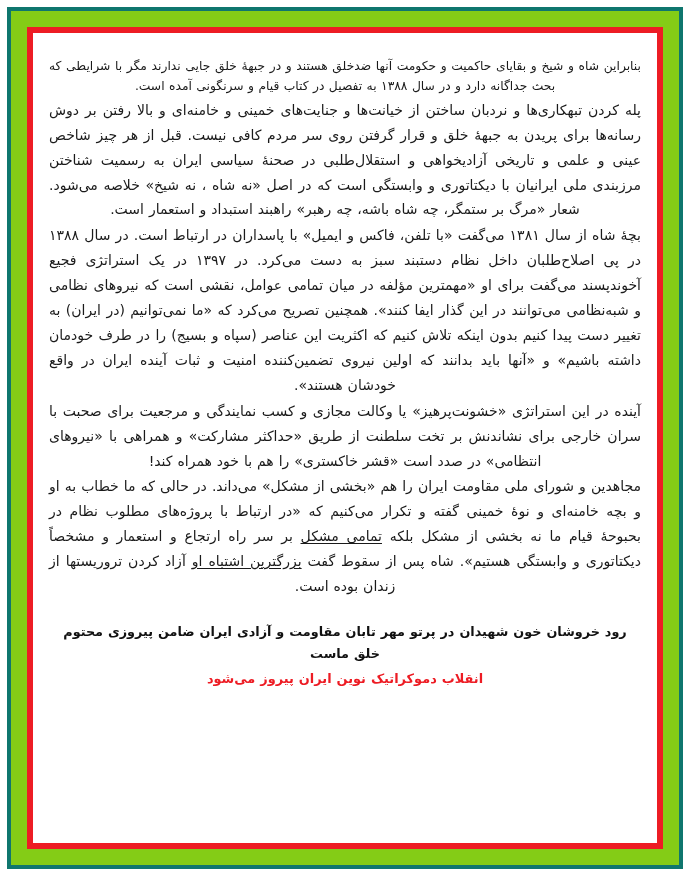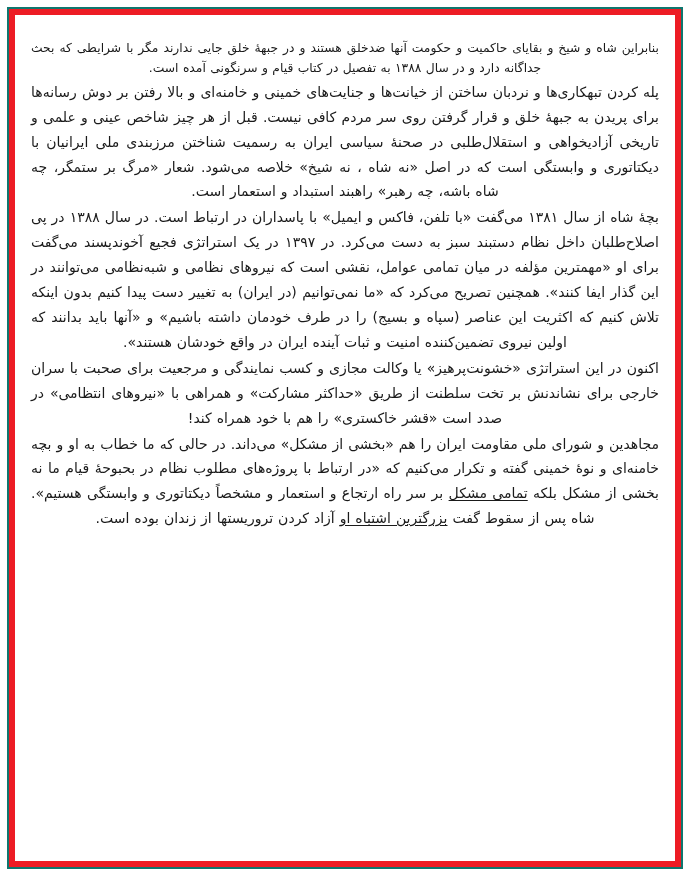--- a/index.html
+++ b/index.html
@@ -19,23 +19,23 @@
     box-sizing: border-box;
     width: 690px;
     height: 876px;
     padding: 7px;
     background: #ffffff;
   }
   #outer-border {
     box-sizing: border-box;
     width: 100%;
     height: 100%;
-    border: 2px solid #0f766e;
-    background: #8b5cf6;
-    padding: 0;
+    border: 4px solid #0f766e;
+    background: #84cc16;
+    padding: 16px;
   }
   #inner-border {
     box-sizing: border-box;
     width: 100%;
     height: 100%;
     border: 6px solid #ed1c24;
     background: #ffffff;
     padding: 0;
   }
   #content {
@@ -114,23 +114,27 @@
     <div id="inner-border">
       <div id="content">
 
         <p class="body-normal">بنابراین شاه و شیخ و بقایای حاکمیت و حکومت آنها ضدخلق هستند و در جبهۀ خلق جایی ندارند مگر با شرایطی که بحث جداگانه دارد و در سال ۱۳۸۸ به تفصیل در کتاب قیام و سرنگونی آمده است.</p>
 
 
         <p class="justify-tight">پله کردن تبهکاری‌ها و نردبان ساختن از خیانت‌ها و جنایت‌های خمینی و خامنه‌ای و بالا رفتن بر دوش رسانه‌ها برای پریدن به جبهۀ خلق و قرار گرفتن روی سر مردم کافی نیست. قبل از هر چیز شاخص عینی و علمی و تاریخی آزادیخواهی و استقلال‌طلبی در صحنۀ سیاسی ایران به رسمیت شناختن مرزبندی ملی ایرانیان با دیکتاتوری و وابستگی است که در اصل «نه شاه ، نه شیخ» خلاصه می‌شود. شعار «مرگ بر ستمگر، چه شاه باشه، چه رهبر» راهبند استبداد و استعمار است.</p>
 
         <p class="justify-tight">بچۀ شاه از سال ۱۳۸۱ می‌گفت «با تلفن، فاکس و ایمیل» با پاسداران در ارتباط است. در سال ۱۳۸۸ در پی اصلاح‌طلبان داخل نظام دستبند سبز به دست می‌کرد. در ۱۳۹۷ در یک استراتژی فجیع آخوندپسند می‌گفت برای او «مهمترین مؤلفه در میان تمامی عوامل، نقشی است که نیروهای نظامی و شبه‌نظامی می‌توانند در این گذار ایفا کنند». همچنین تصریح می‌کرد که «ما نمی‌توانیم (در ایران) به تغییر دست پیدا کنیم بدون اینکه تلاش کنیم که اکثریت این عناصر (سپاه و بسیج) را در طرف خودمان داشته باشیم» و «آنها باید بدانند که اولین نیروی تضمین‌کننده امنیت و ثبات آینده ایران در واقع خودشان هستند».</p>
 
-        <p class="justify-tight">اکنون در این استراتژی «خشونت‌پرهیز» یا وکالت مجازی و کسب نمایندگی و مرجعیت برای صحبت با سران خارجی برای نشاندنش بر تخت سلطنت از طریق «حداکثر مشارکت» و همراهی با «نیروهای انتظامی» در صدد است «قشر خاکستری» را هم با خود همراه کند!</p>
+        <p class="justify-tight">آینده در این استراتژی «خشونت‌پرهیز» یا وکالت مجازی و کسب نمایندگی و مرجعیت برای صحبت با سران خارجی برای نشاندنش بر تخت سلطنت از طریق «حداکثر مشارکت» و همراهی با «نیروهای انتظامی» در صدد است «قشر خاکستری» را هم با خود همراه کند!</p>
 
         <p class="justify-tight" id="p6-host"><span>مجاهدین و شورای ملی مقاومت ایران را هم «بخشی از مشکل» می‌داند. در حالی که ما خطاب به او و بچه خامنه‌ای و نوۀ خمینی گفته و تکرار می‌کنیم که «در ارتباط با پروژه‌های مطلوب نظام در بحبوحۀ قیام ما نه بخشی از مشکل بلکه </span><span class="u">تمامی مشکل</span><span> بر سر راه ارتجاع و استعمار و مشخصاً دیکتاتوری و وابستگی هستیم». شاه پس از سقوط گفت </span><span class="u">بزرگترین اشتباه او</span><span> آزاد کردن تروریستها از زندان بوده است.</span></p>
 
 
 
+        <div id="slogans">
+          <p class="slogan-black">رود خروشان خون شهیدان در پرتو مهر تابان مقاومت و آزادی ایران ضامن پیروزی محتوم خلق ماست</p>
+          <p class="slogan-red">انقلاب دموکراتیک نوین ایران پیروز می‌شود</p>
+        </div>
 
       </div>
     </div>
   </div>
 </div>
 
 </body></html>

